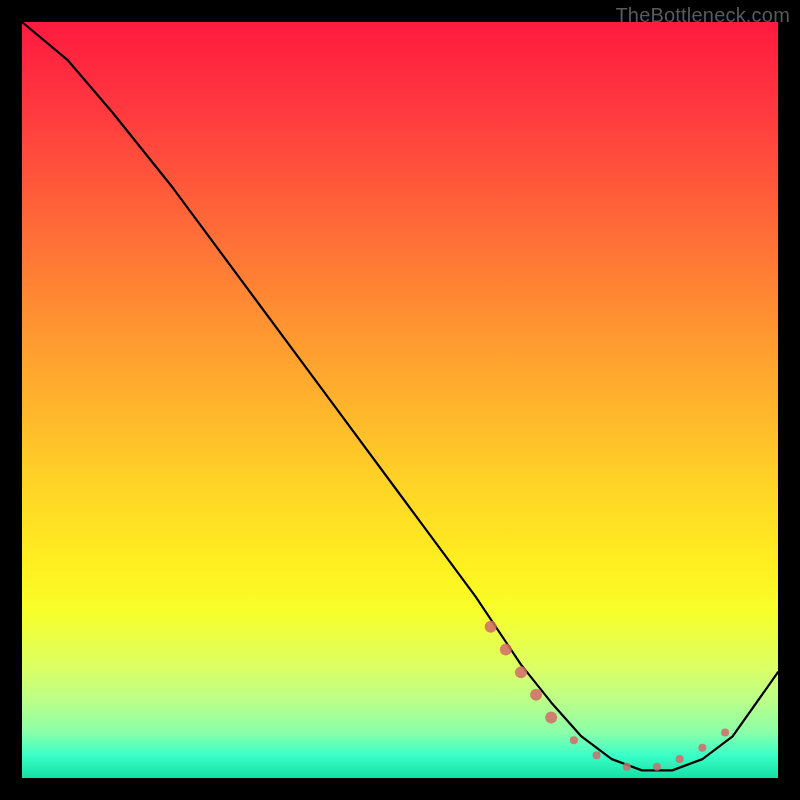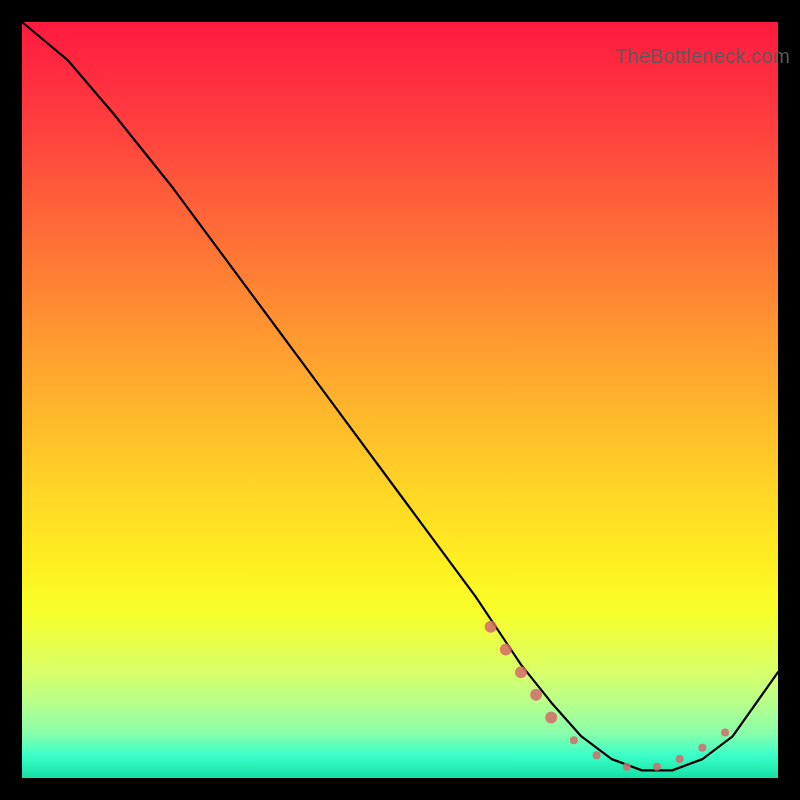--- a/index.html
+++ b/index.html
@@ -51,21 +51,20 @@
     pointer-events: none;
   }
   .attribution {
     position: absolute;
     top: 4px;
     right: 10px;
     color: #5a5a5a;
     font-size: 20px;
     letter-spacing: 0.2px;
     user-select: none;
-    margin-top: 41px;
   }
 </style>
 </head>
 <body>
 
 <div class="stage">
 
   <div class="plot">
     <svg class="curve" viewBox="0 0 756 756" preserveAspectRatio="none">
       <path id="curve-path" fill="none" stroke="#000" stroke-width="2.2" stroke-linecap="round" stroke-linejoin="round" d="M0.0 0.0 L45.4 37.8 L90.7 90.7 L151.2 166.3 L226.8 268.4 L302.4 370.4 L378.0 472.5 L453.6 574.6 L499.0 642.6 L529.2 680.4 L559.4 714.4 L589.7 737.1 L619.9 748.4 L650.2 748.4 L680.4 737.1 L710.6 714.4 L756.0 650.2"></path>

